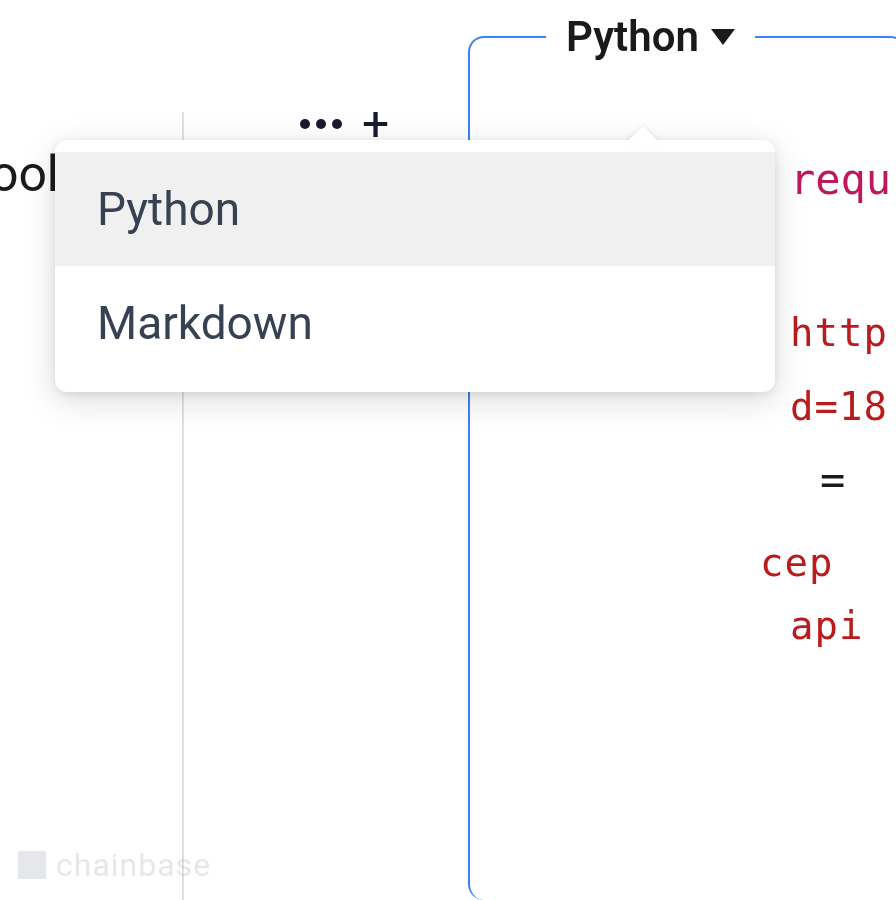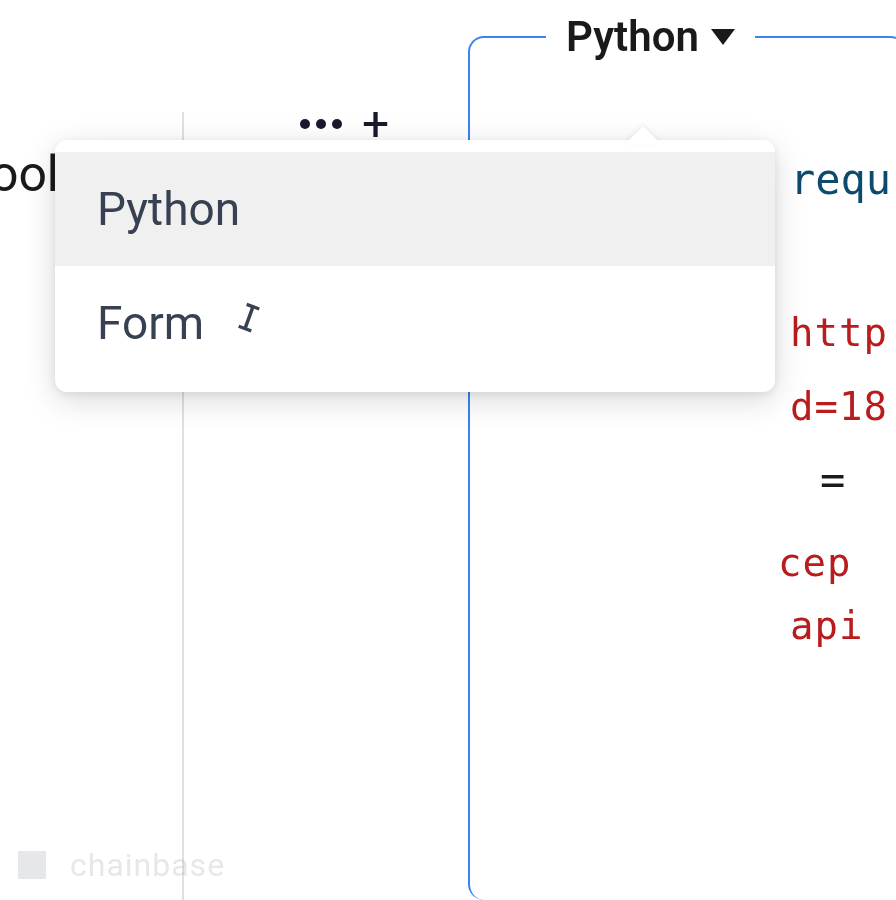--- a/index.html
+++ b/index.html
@@ -98,21 +98,21 @@
       border-right: 12px solid transparent;
       border-top: 16px solid #1a1a1a;
     }
     
     .code-fragment {
       position: absolute;
       top: 155px;
       left: 790px;
       font-family: "SF Mono", Monaco, Menlo, Consolas, monospace;
       font-size: 42px;
-      color: #0c4a6e;
+      color: #be185d;
     }
     
     .code-import-dot1 {
       position: absolute;
       top: 140px;
       left: 528px;
       font-family: monospace;
       font-size: 42px;
       color: #3b82f6;
     }
@@ -185,21 +185,21 @@
       display: inline-block;
       margin-left: 8px;
     }
     
     .watermark {
       position: absolute;
       bottom: 16px;
       left: 18px;
       display: flex;
       align-items: center;
-      gap: 24px;
+      gap: 10px;
       opacity: 0.25;
     }
     
     .watermark-box {
       width: 28px;
       height: 28px;
       background: #9ca3af;
     }
     
     .watermark-text {
@@ -231,38 +231,33 @@
   <span class="caret-down"></span>
 </div>
 
 <span class="code-import-dot1">.</span>
 <span class="code-import-dot2">.</span>
 <span class="code-fragment">requ</span>
 
 <span class="code-red" style="top: 310px; left: 790px;">http</span>
 <span class="code-red" style="top: 384px; left: 790px;">d=18</span>
 <span class="code-black" style="top: 455px; left: 820px;">=</span>
-<span class="code-red" style="top: 540px; left: 778px;">cep</span>
+<span class="code-red" style="top: 540px; left: 760px;">cep</span>
 <span class="code-red" style="top: 595px; left: 790px; margin-top: 8px;">api</span>
 
 <div class="dropdown-menu">
   <div class="dropdown-pointer"></div>
 
   <div class="dropdown-item active">
     <span>Python</span>
   </div>
 
 
-
   <div class="dropdown-item">
-    <span>Form</span>
-    <span class="hammer-icon">
-      <svg width="40" height="40" viewBox="0 0 24 24" fill="#374151">
-        <path d="M13.5 2l-1.4 1.4 2.1 2.1-8.5 8.5-2.1-2.1L2.2 13.3l5.7 5.7 1.4-1.4-2.1-2.1 8.5-8.5 2.1 2.1 1.4-1.4L13.5 2z" transform="rotate(-25 12 12)"></path>
-      </svg>
-    </span>
+    <span>Markdown</span>
   </div>
+
 </div>
 
 <div class="watermark">
   <div class="watermark-box"></div>
   <span class="watermark-text">chainbase</span>
 </div>
 
 </body></html>

